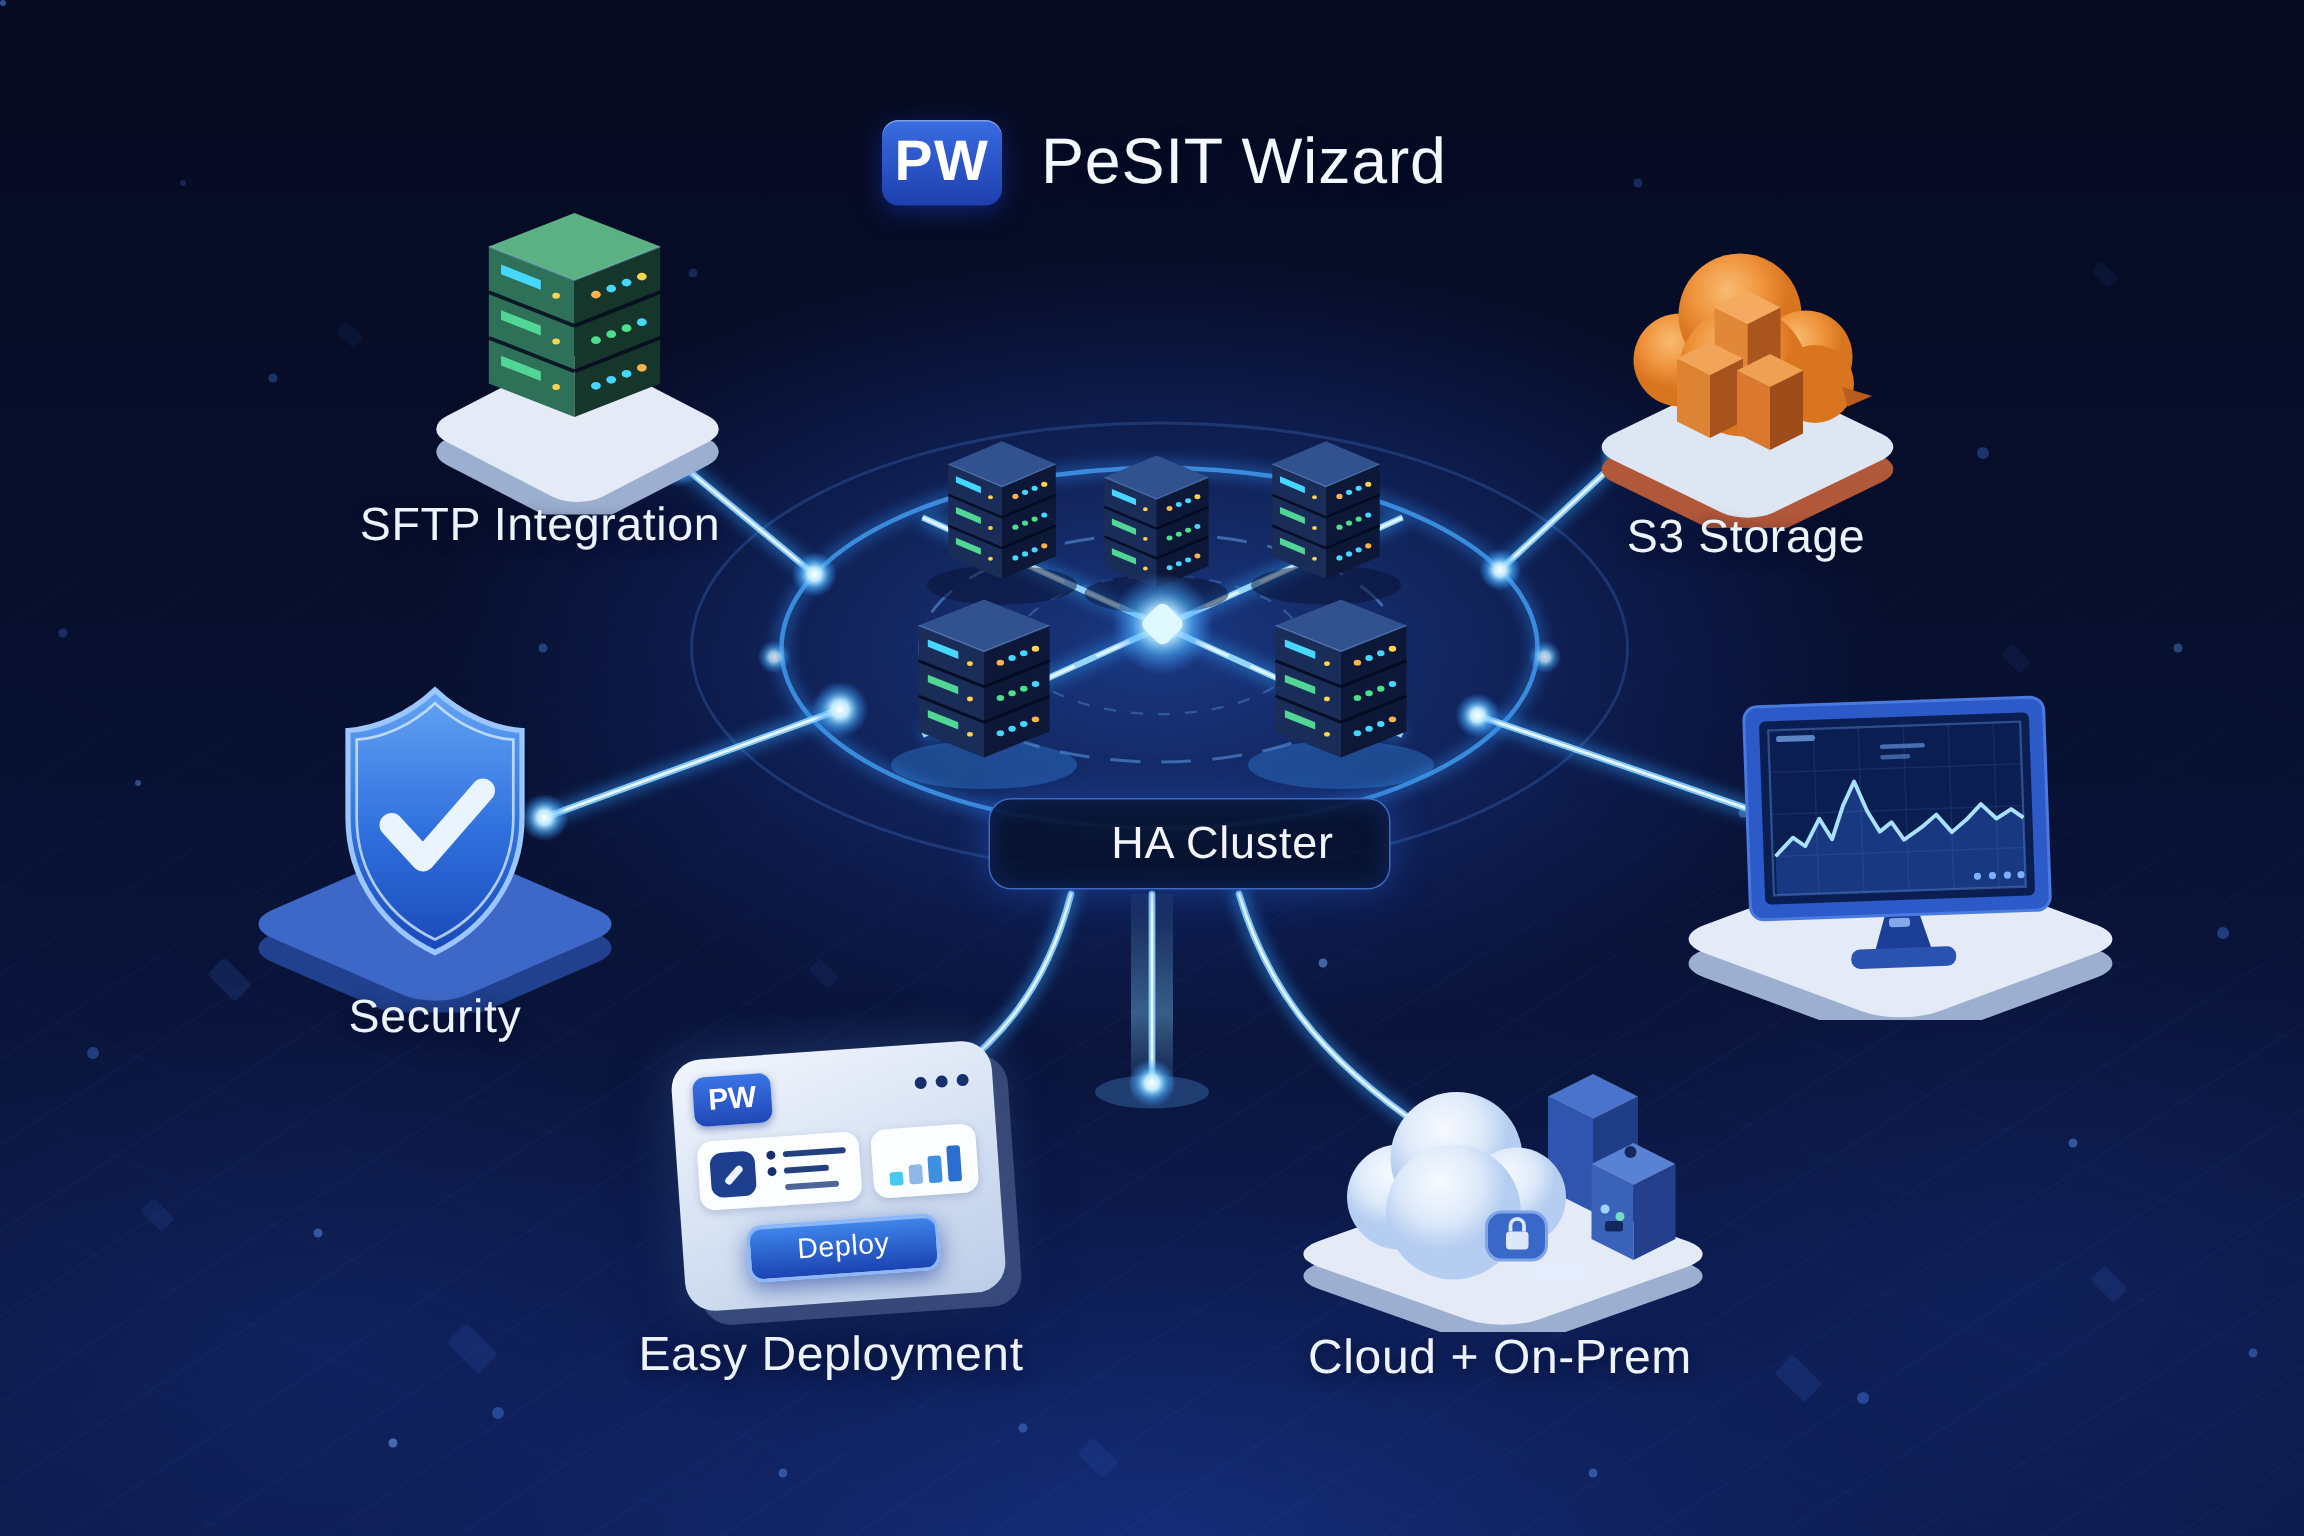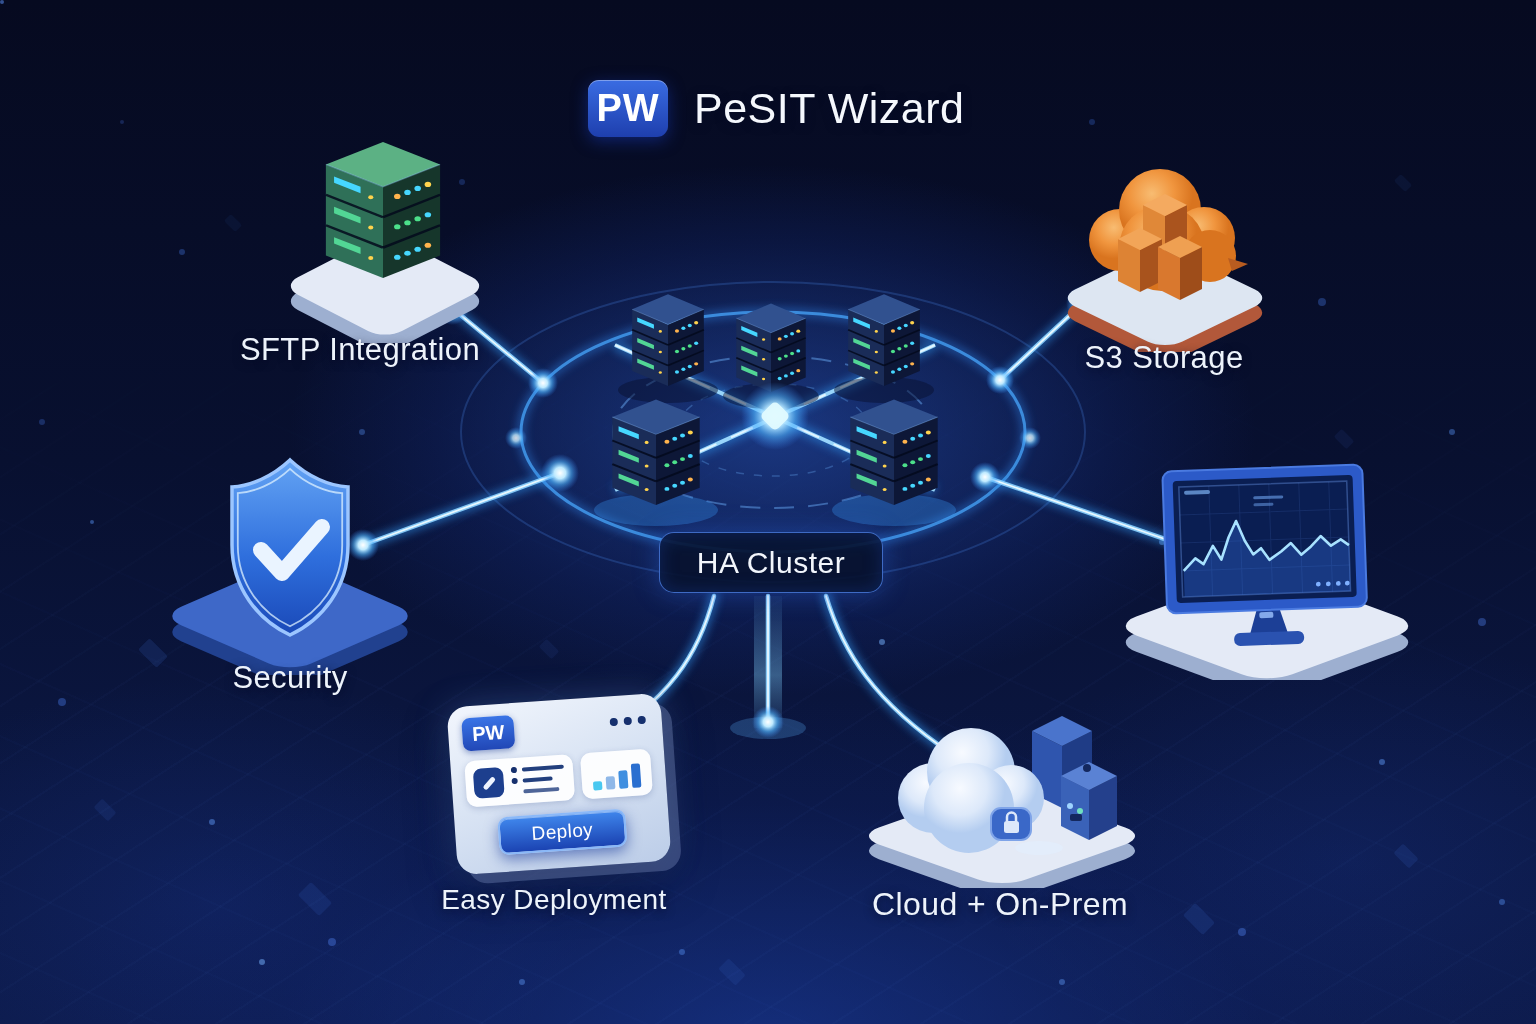--- a/index.html
+++ b/index.html
@@ -56,21 +56,21 @@
   .sSep{fill:none;stroke:rgba(4,9,28,.85);stroke-width:3;}
   .sEdge{fill:none;stroke:rgba(150,200,255,.35);stroke-width:1.5;}
   
   .ficon{position:absolute;}
   .flabel{position:absolute;font-size:31px;font-weight:400;color:#edf3fb;text-align:center;
     letter-spacing:.4px;text-shadow:0 2px 10px rgba(0,8,35,.75);}
   
   .ha-badge{position:absolute;left:659px;top:532px;width:222px;height:59px;border-radius:15px;
     background:rgba(8,18,47,.92);border:1.5px solid rgba(72,122,222,.85);
     box-shadow:0 0 26px rgba(45,105,225,.40), inset 0 0 18px rgba(30,70,170,.35);
-    display:flex;align-items:center;justify-content:center;font-size:30px;color:#f2f6fc;letter-spacing:.5px;}
+    display:flex;align-items:center;justify-content:center;font-size:30px;color:#f2f6fc;letter-spacing:.5px;padding-left:44px;}
   
   .deploy-card{position:absolute;left:452px;top:700px;width:214px;height:168px;border-radius:20px;
     background:linear-gradient(160deg,#f2f6fd 0%,#d4e0f2 55%,#bccde8 100%);
     transform:rotate(-4deg);padding:12px 14px;box-sizing:border-box;
     box-shadow:10px 10px 0 rgba(120,140,190,.38), 0 20px 44px rgba(8,16,50,.55), 0 0 34px rgba(110,170,255,.28);}
   .dc-top{display:flex;justify-content:space-between;align-items:flex-start;}
   .dc-badge{width:52px;height:33px;border-radius:8px;display:flex;align-items:center;justify-content:center;
     background:linear-gradient(180deg,#3a74e6,#2147b6);color:#fff;font-weight:bold;font-size:20px;
     box-shadow:0 2px 6px rgba(20,50,140,.45);}
   .dc-dots{display:flex;gap:6px;margin-top:10px;margin-right:2px;}
@@ -365,21 +365,21 @@
       </div>
       <div class="dc-box dc-chart">
         <i style="height:9px;background:#49c8f0"></i>
         <i style="height:13px;background:#8fb8e8"></i>
         <i style="height:18px;background:#3f8fe0"></i>
         <i style="height:24px;background:#2a6fd0"></i>
       </div>
     </div>
     <button class="dc-deploy">Deploy</button>
   </div>
-  <div class="flabel" style="left:404px;top:884px;width:300px;font-size:28px">Easy Deployment</div>
+  <div class="flabel" style="left:404px;top:884px;width:300px;font-size:32px">Easy Deployment</div>
 
   <svg class="ficon" style="left:855px;top:688px" width="294" height="200" viewBox="0 0 294 200">
     <use href="#plat" transform="translate(147,148) scale(1.30,0.92)"></use>
     <g>
       <polygon points="177,105 207,120 207,58 177,43" fill="#2f55ae"></polygon>
         <polygon points="207,120 237,105 237,43 207,58" fill="#1f3c86"></polygon>
       <polygon points="177,43 207,28 237,43 207,58" fill="#4a74cc"></polygon>
       <polygon points="206,138 234,152 234,102 206,88" fill="#3a62b8"></polygon>
         <polygon points="234,152 262,138 262,88 234,102" fill="#24408c"></polygon>
       <polygon points="206,88 234,74 262,88 234,102" fill="#5a82d4"></polygon>

